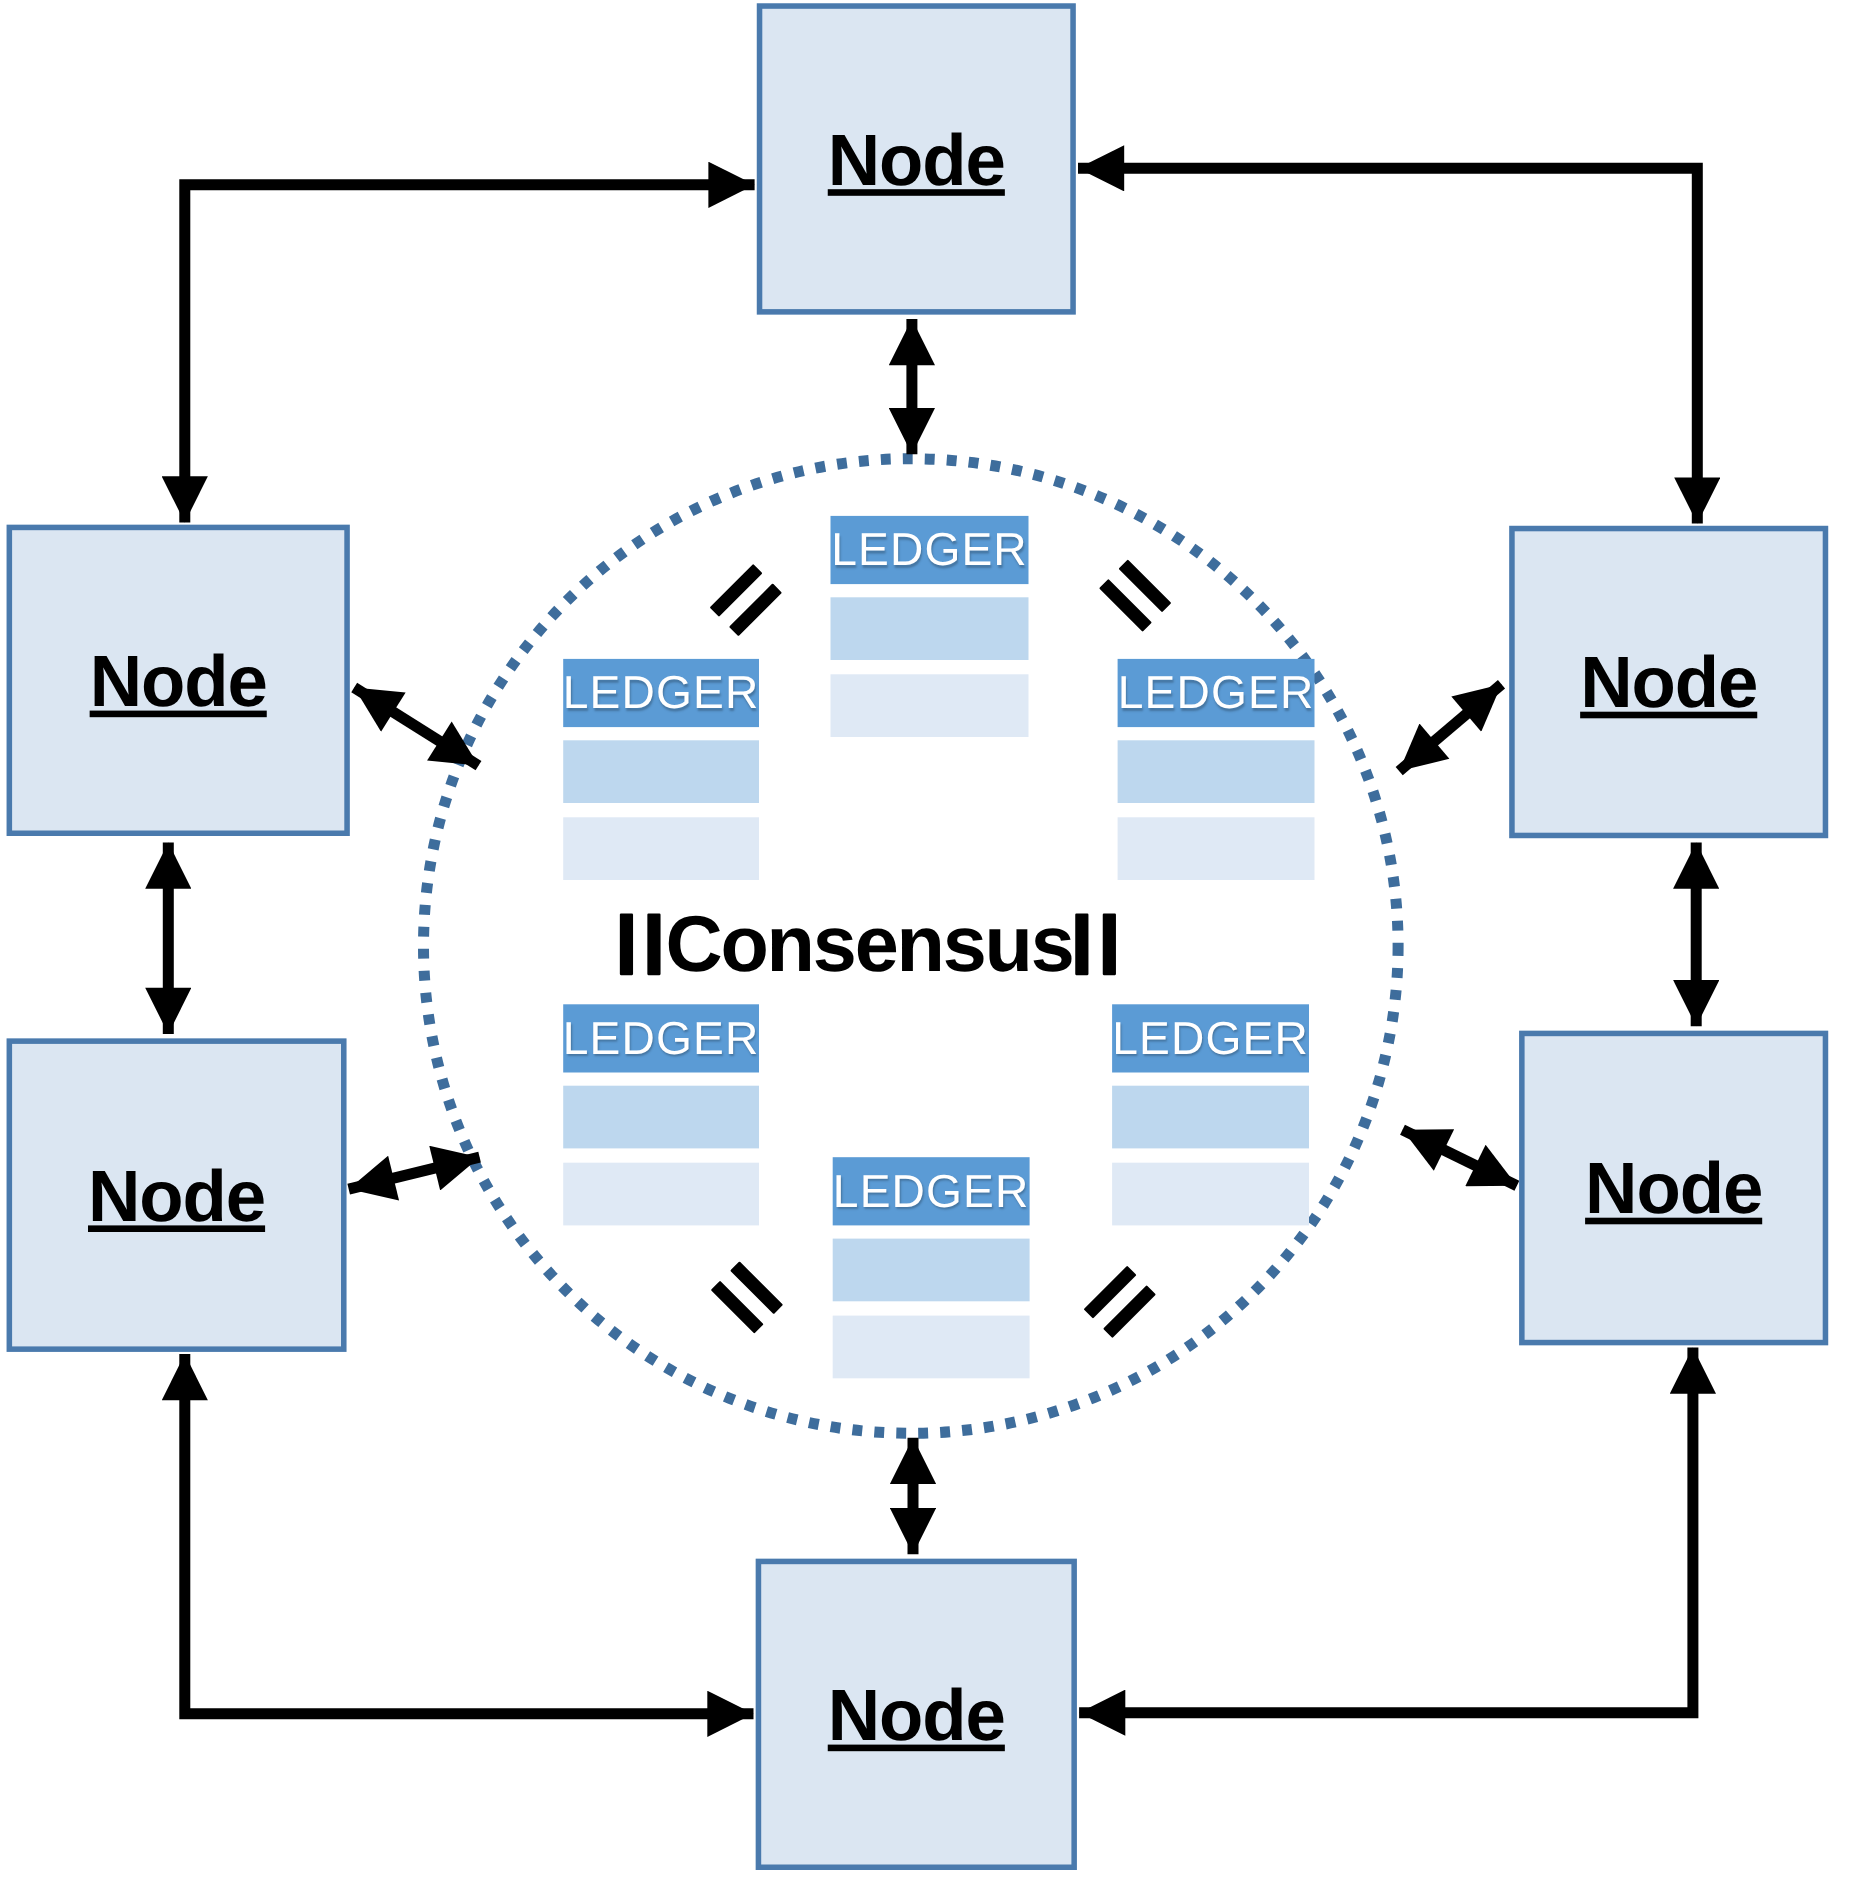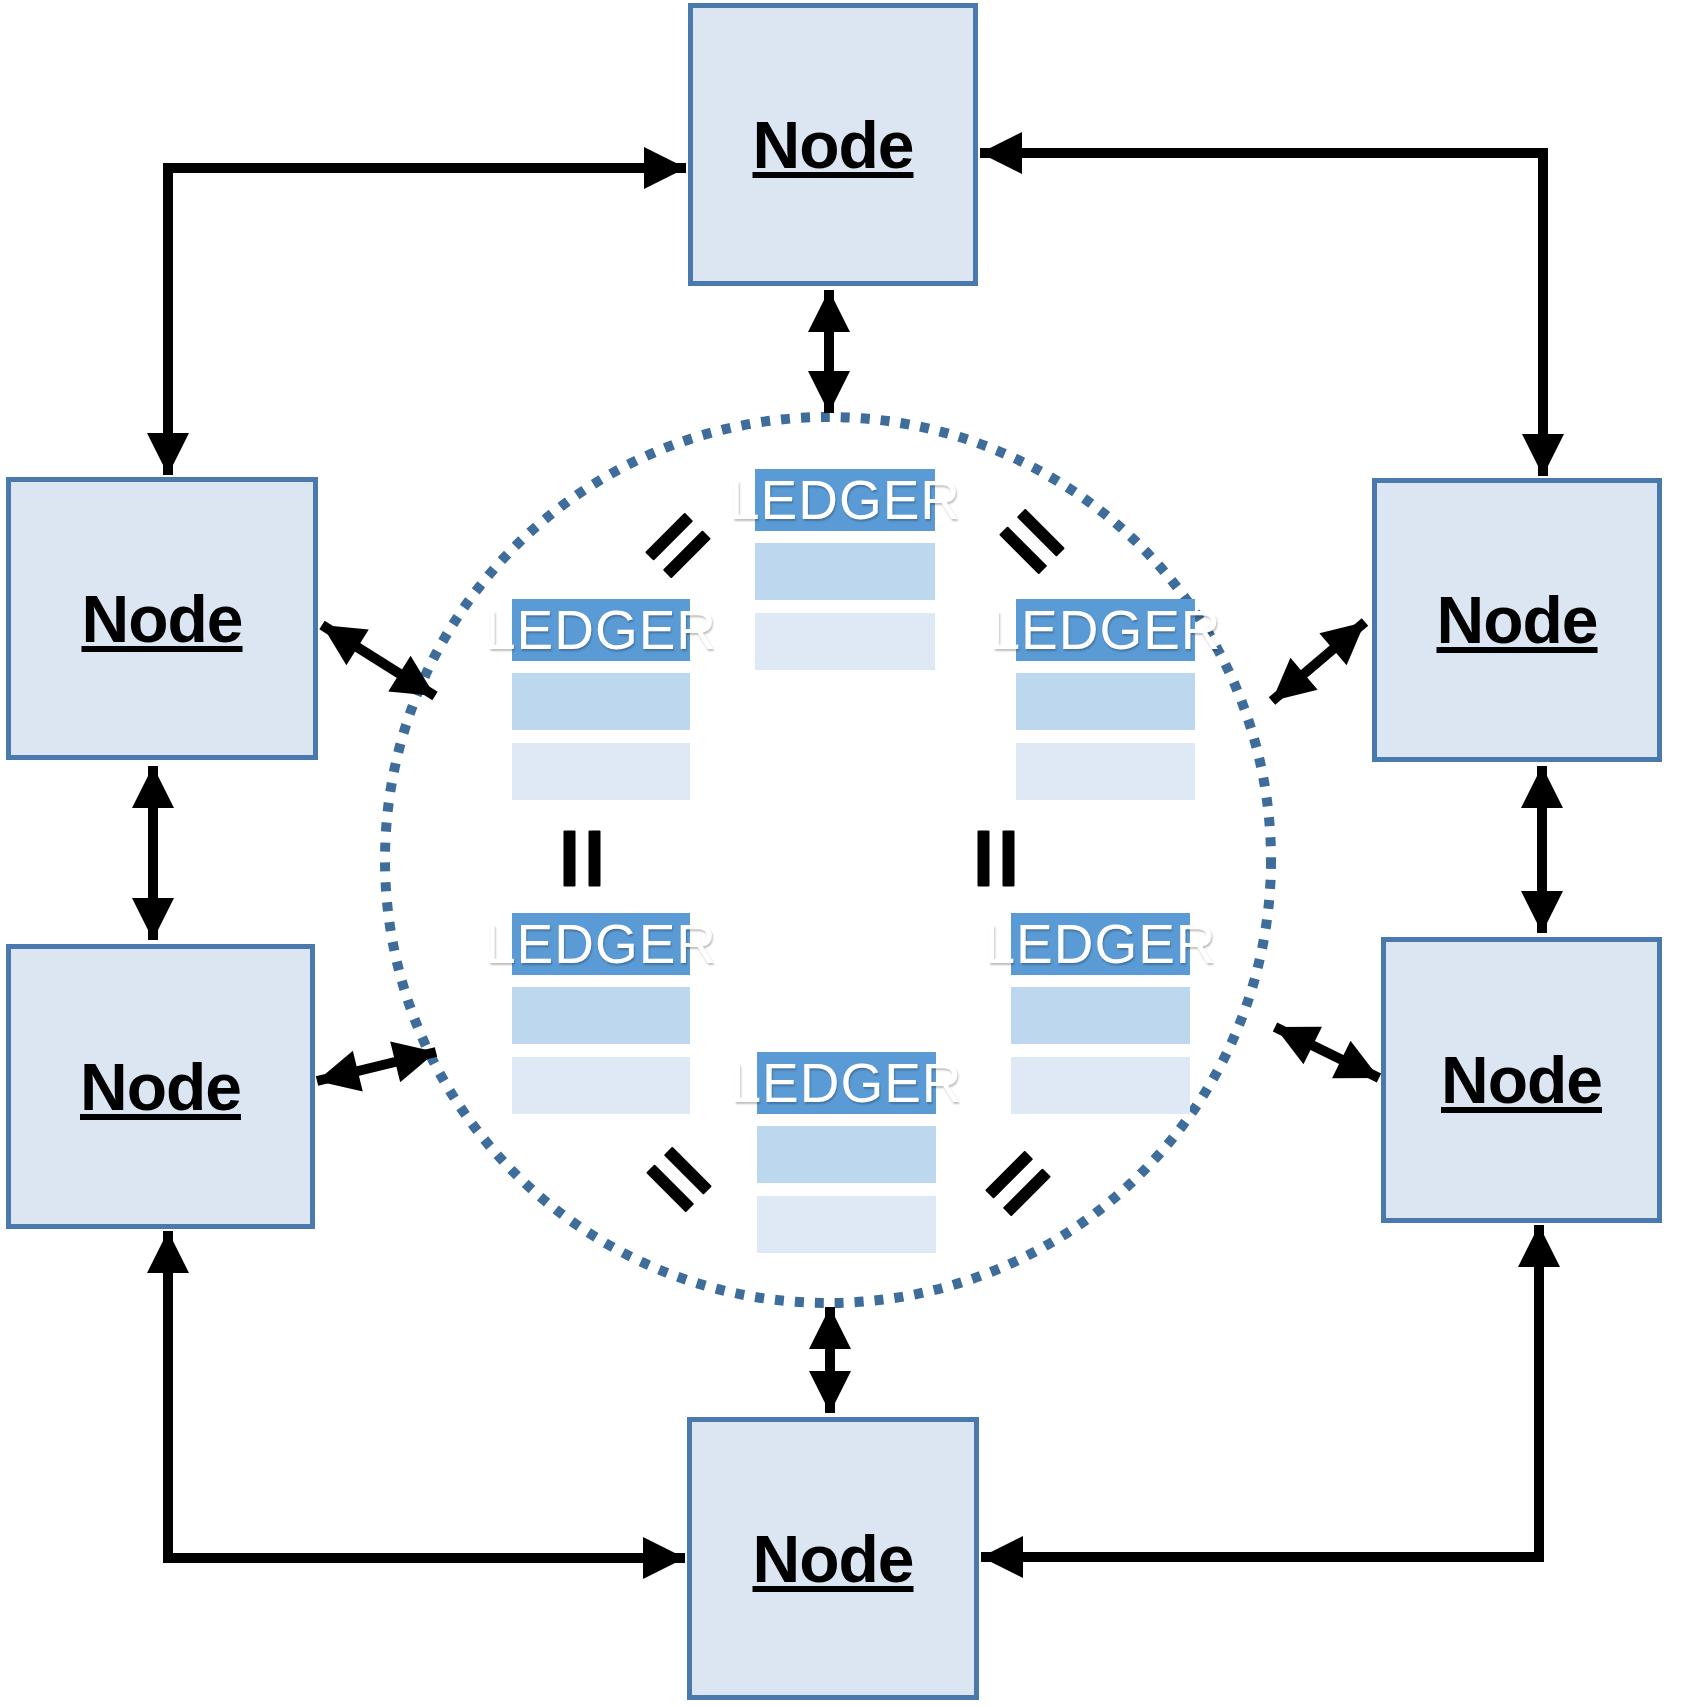--- a/index.html
+++ b/index.html
@@ -13,21 +13,21 @@
          font-family:"Liberation Sans", sans-serif;}
   #wires{position:absolute;left:0;top:0;width:1698px;height:1706px;}
   .consensus-ring{fill:none;stroke:var(--circle-dot);stroke-width:10;}
   .wire{fill:none;stroke:var(--arrow);stroke-width:10;}
   .arrowhead{fill:var(--arrow);}
   .node-box{position:absolute;background:var(--node-fill);border:5px solid var(--node-border);
             box-sizing:border-box;display:flex;align-items:center;justify-content:center;text-decoration:underline;}
   .node-label{font-size:66px;font-weight:bold;color:var(--label-text);letter-spacing:-1px;}
   .ledger{position:absolute;}
   .ledger-header{height:62px;background:var(--ledger-header);color:var(--ledger-header-text);
-                 display:flex;align-items:center;justify-content:center;font-size:55px;
+                 display:flex;align-items:center;justify-content:center;font-size:42px;
                  letter-spacing:1px;text-shadow:1px 2px 2px rgba(0,0,0,.25);}
   .ledger-row1{height:57px;margin-top:12px;background:var(--ledger-row-primary);}
   .ledger-row2{height:57px;margin-top:13px;background:var(--ledger-row-secondary);}
   .consensus-label{position:absolute;left:590px;top:818px;width:400px;text-align:center;
                    font-size:72px;font-weight:bold;color:var(--label-text);letter-spacing:-2px;}
   .equals{position:absolute;width:56px;height:37px;}
   .equals::before,.equals::after{content:"";position:absolute;left:0;width:56px;height:12px;
                    background:var(--arrow);border-radius:1px;}
   .equals::before{top:0;} .equals::after{top:25px;}
   .rot-m45{transform:rotate(-45deg);} .rot-p45{transform:rotate(45deg);} .rot-90{transform:rotate(90deg);}
@@ -105,20 +105,21 @@
     <div class="ledger-header">LEDGER</div>
     <div class="ledger-row1"></div>
     <div class="ledger-row2"></div>
   </div>
   <div class="ledger" style="left:757px;top:1052px;width:179px;">
     <div class="ledger-header">LEDGER</div>
     <div class="ledger-row1"></div>
     <div class="ledger-row2"></div>
   </div>
 
+  <div class="consensus-label">Consensus</div>
 
   <div class="equals rot-m45" style="left:650px;top:527px;"></div>
   <div class="equals rot-p45" style="left:1004px;top:523px;"></div>
   <div class="equals rot-90" style="left:554px;top:840px;"></div>
   <div class="equals rot-90" style="left:968px;top:840px;"></div>
   <div class="equals rot-p45" style="left:651px;top:1161px;"></div>
   <div class="equals rot-m45" style="left:990px;top:1165px;"></div>
 
 </div>
 

